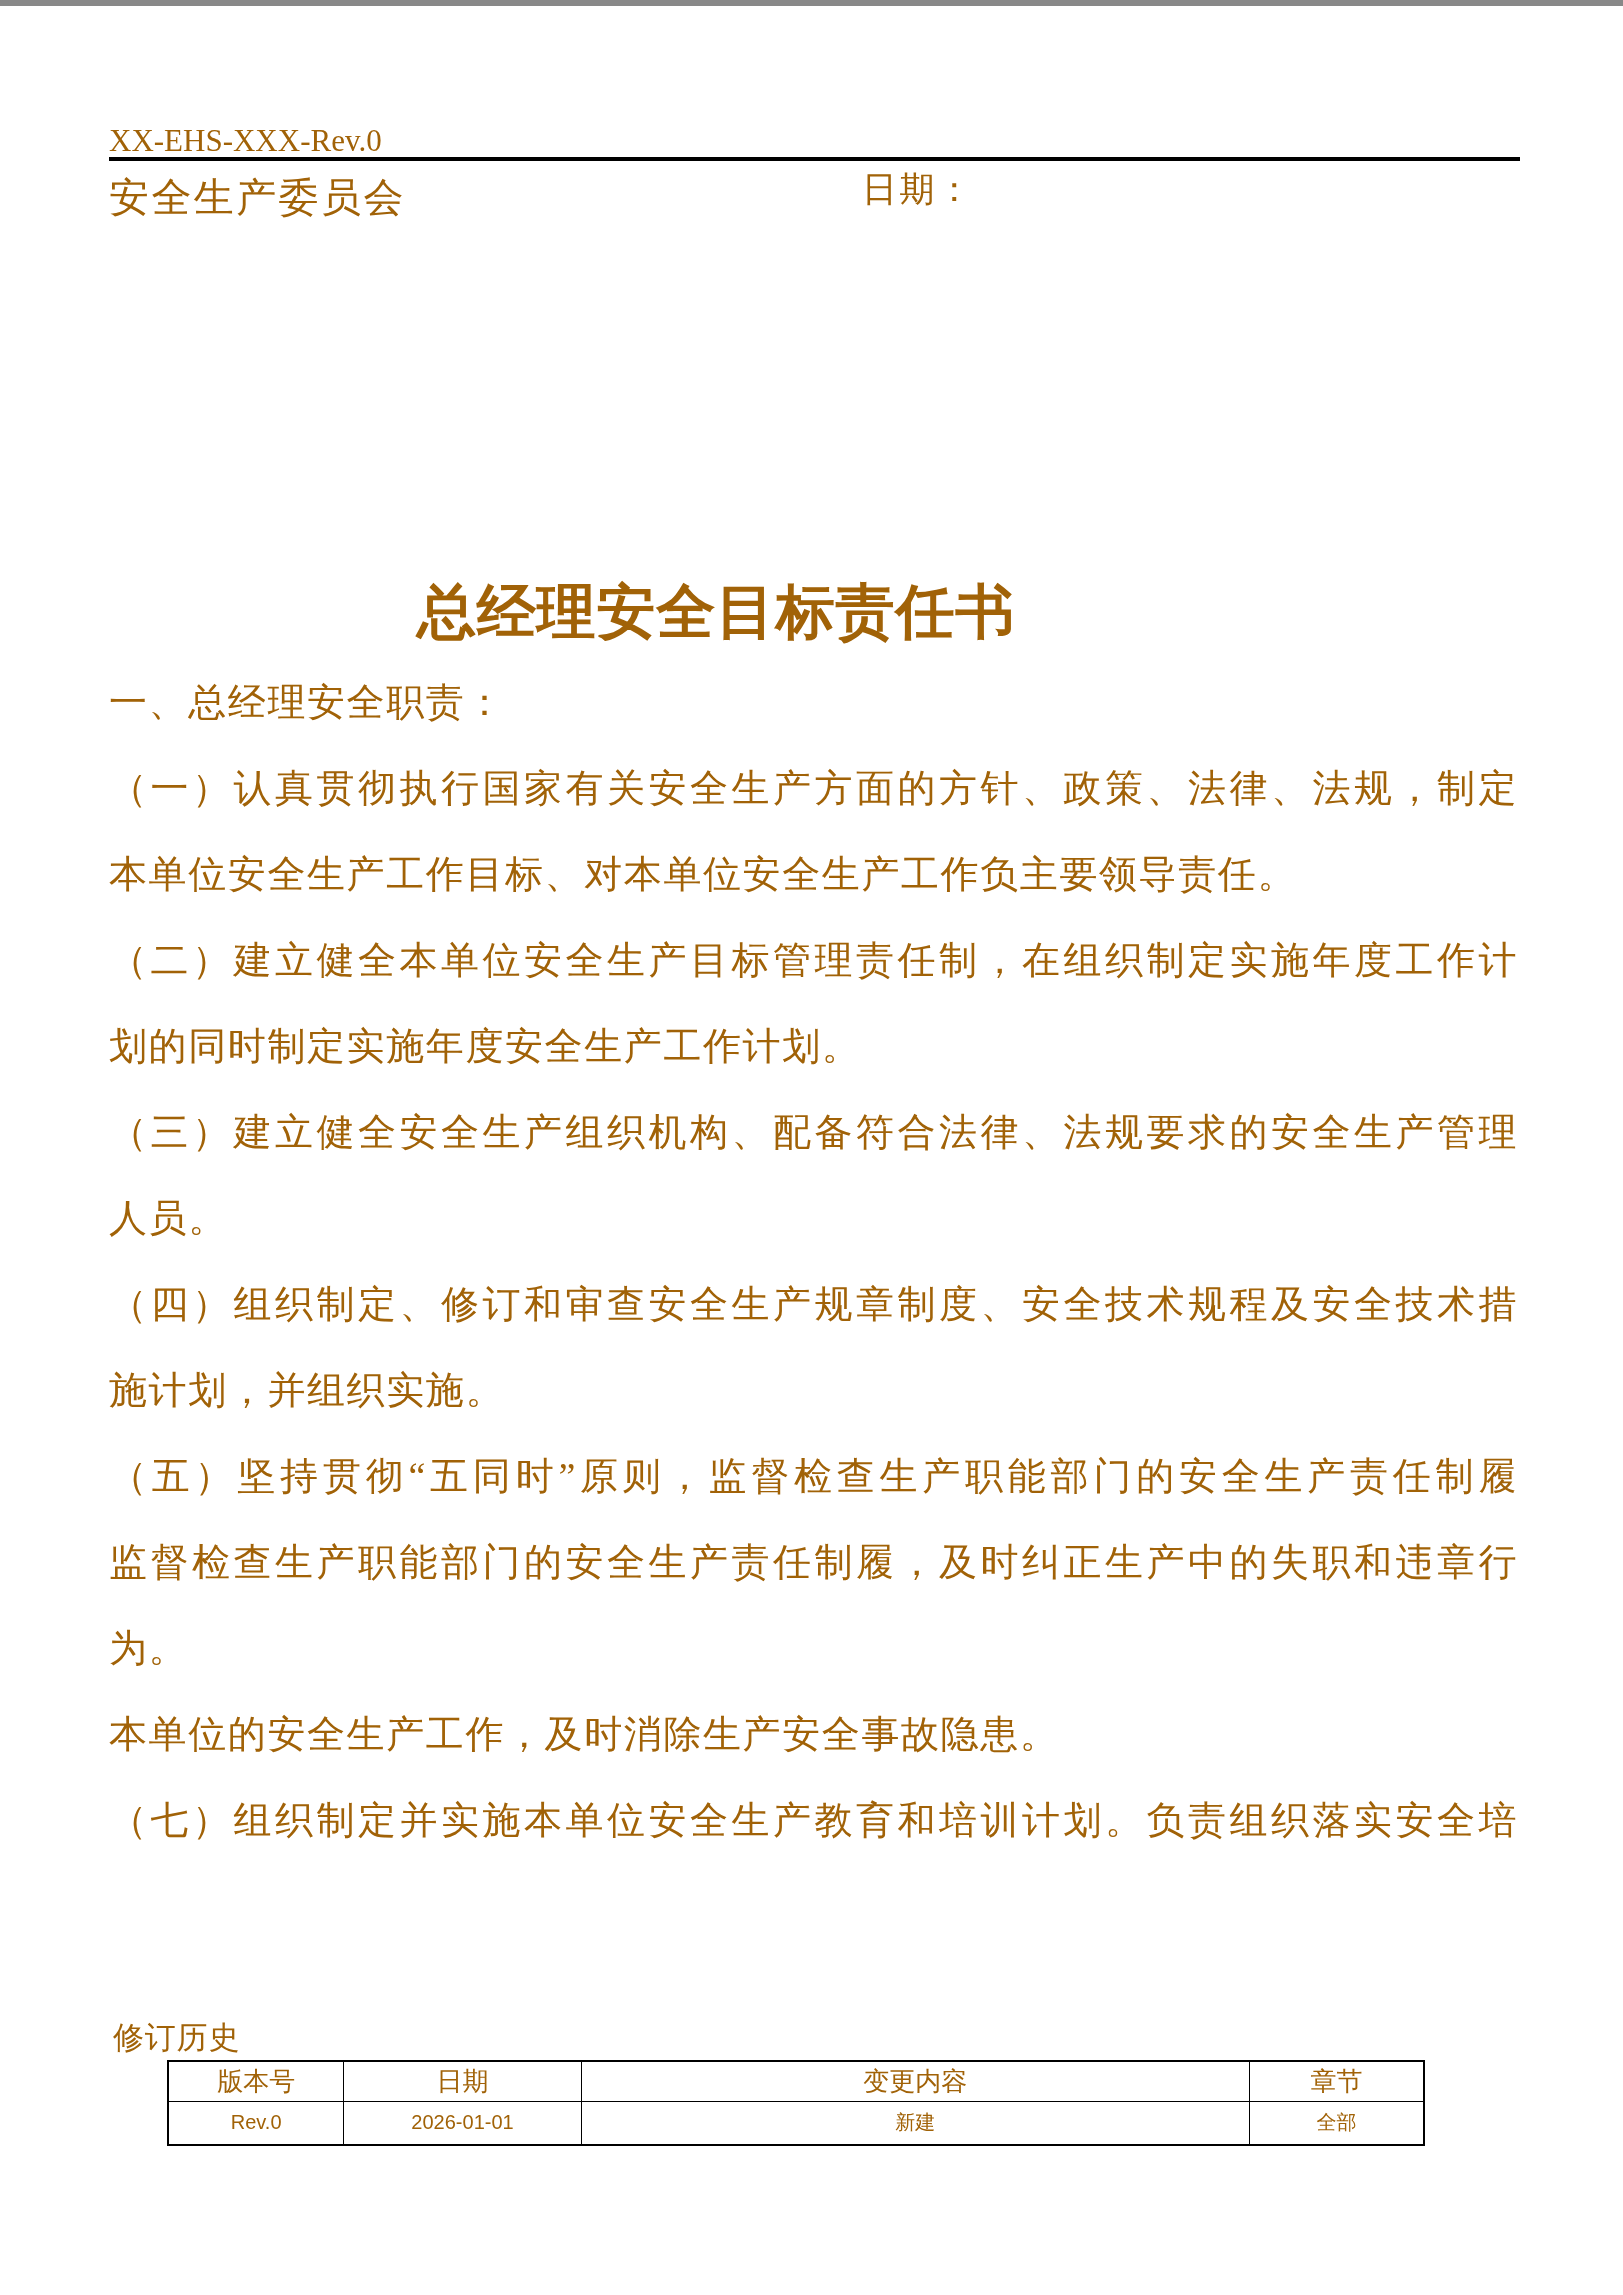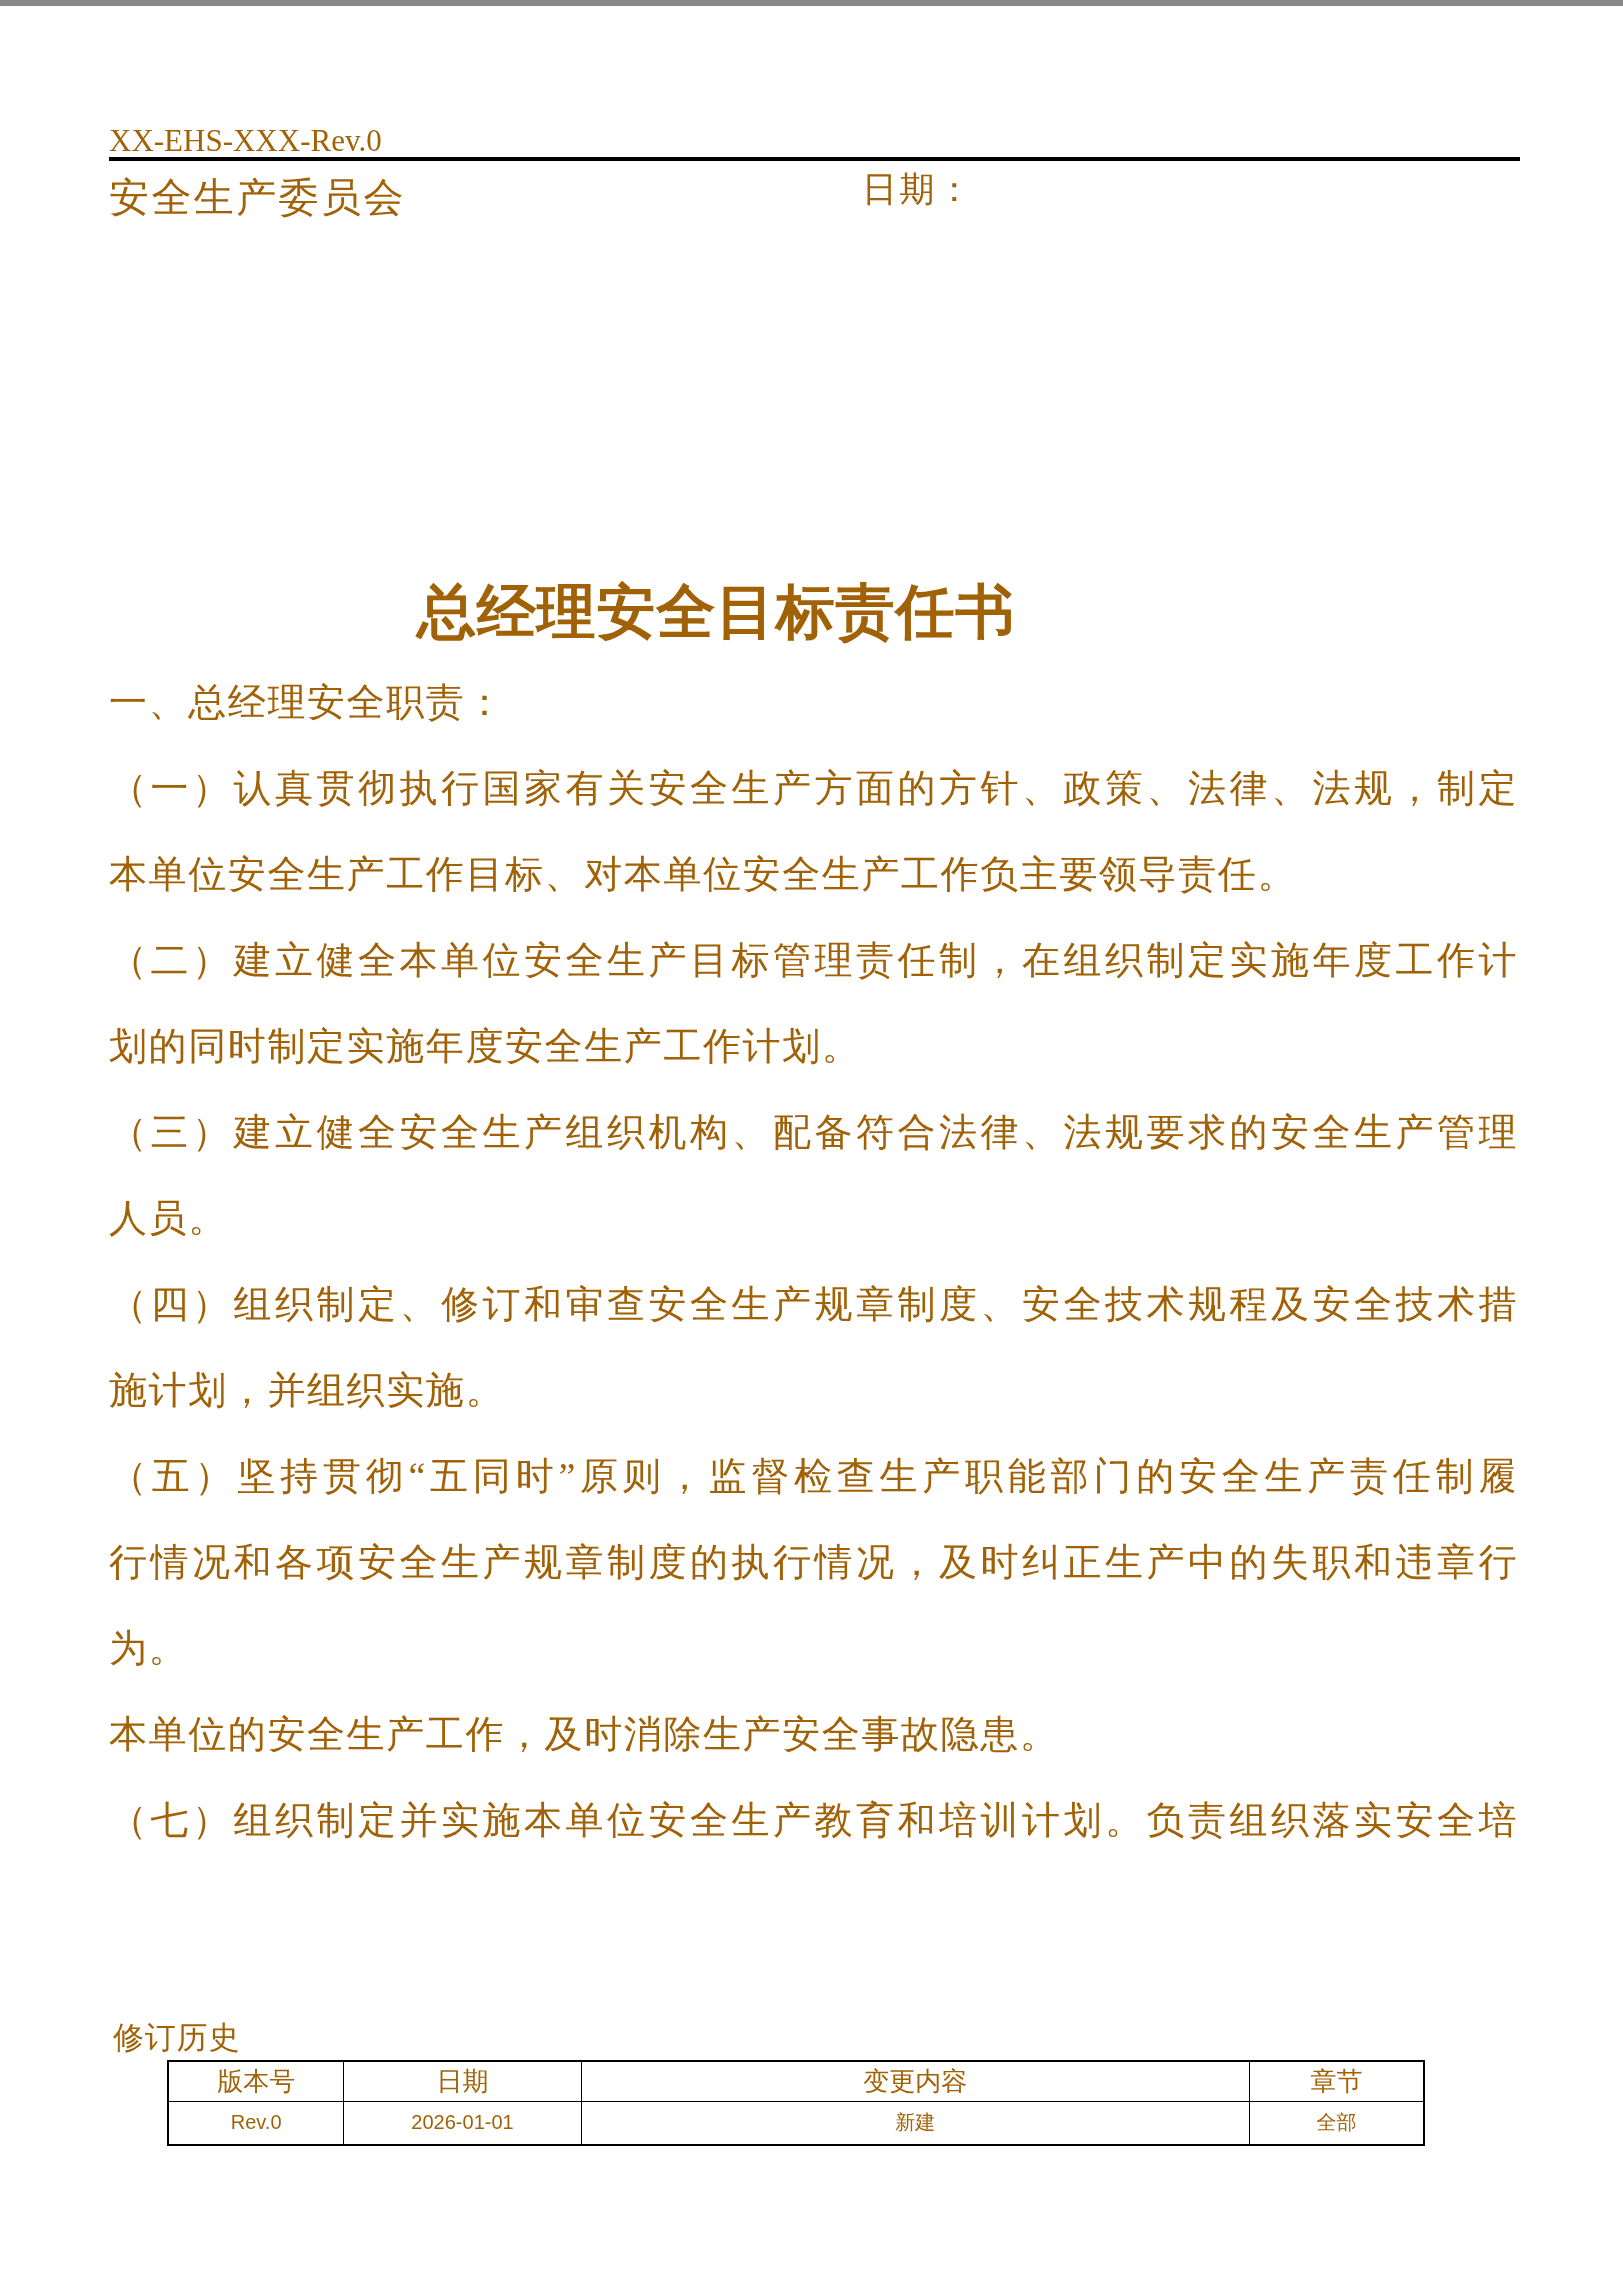--- a/index.html
+++ b/index.html
@@ -87,21 +87,21 @@
     <div class="body-line">一、总经理安全职责：</div>
     <div class="body-line fill">（一）认真贯彻执行国家有关安全生产方面的方针、政策、法律、法规，制定</div>
     <div class="body-line">本单位安全生产工作目标、对本单位安全生产工作负主要领导责任。</div>
     <div class="body-line fill">（二）建立健全本单位安全生产目标管理责任制，在组织制定实施年度工作计</div>
     <div class="body-line">划的同时制定实施年度安全生产工作计划。</div>
     <div class="body-line fill">（三）建立健全安全生产组织机构、配备符合法律、法规要求的安全生产管理</div>
     <div class="body-line">人员。</div>
     <div class="body-line fill">（四）组织制定、修订和审查安全生产规章制度、安全技术规程及安全技术措</div>
     <div class="body-line">施计划，并组织实施。</div>
     <div class="body-line fill">（五）坚持贯彻“五同时”原则，监督检查生产职能部门的安全生产责任制履</div>
-    <div class="body-line fill">行情况和各项安全生产规章制度的执行情况，及时纠正生产中的失职和违章行</div>
+    <div class="body-line fill">监督检查生产职能部门的安全生产责任制履，及时纠正生产中的失职和违章行</div>
     <div class="body-line">为。</div>
     <div class="body-line">本单位的安全生产工作，及时消除生产安全事故隐患。</div>
     <div class="body-line fill">（七）组织制定并实施本单位安全生产教育和培训计划。负责组织落实安全培</div>
   </div>
 
   <div class="rev-label">修订历史</div>
 
   <table class="rev-table">
     <colgroup>
       <col class="c-ver">

